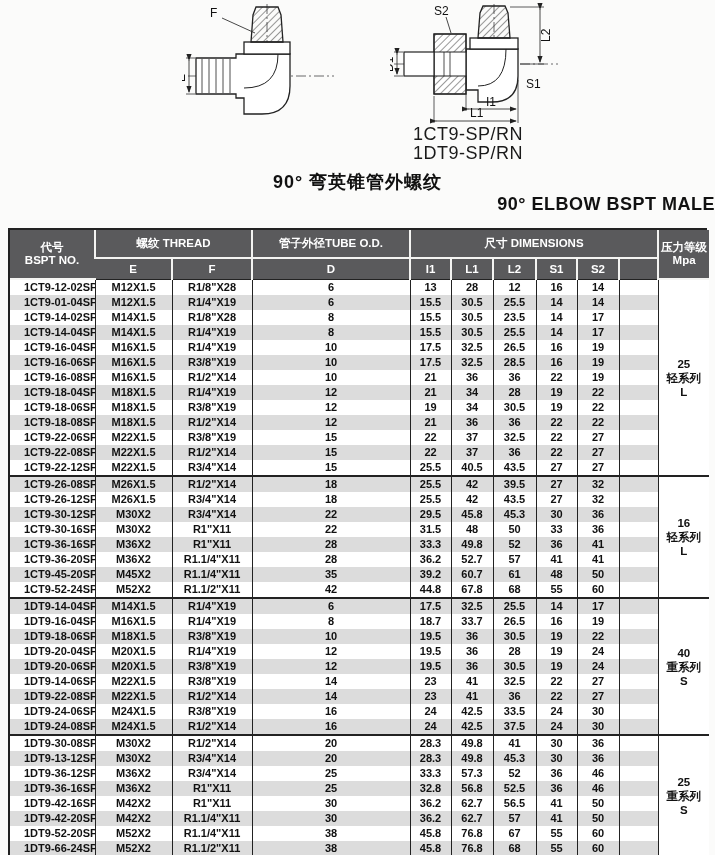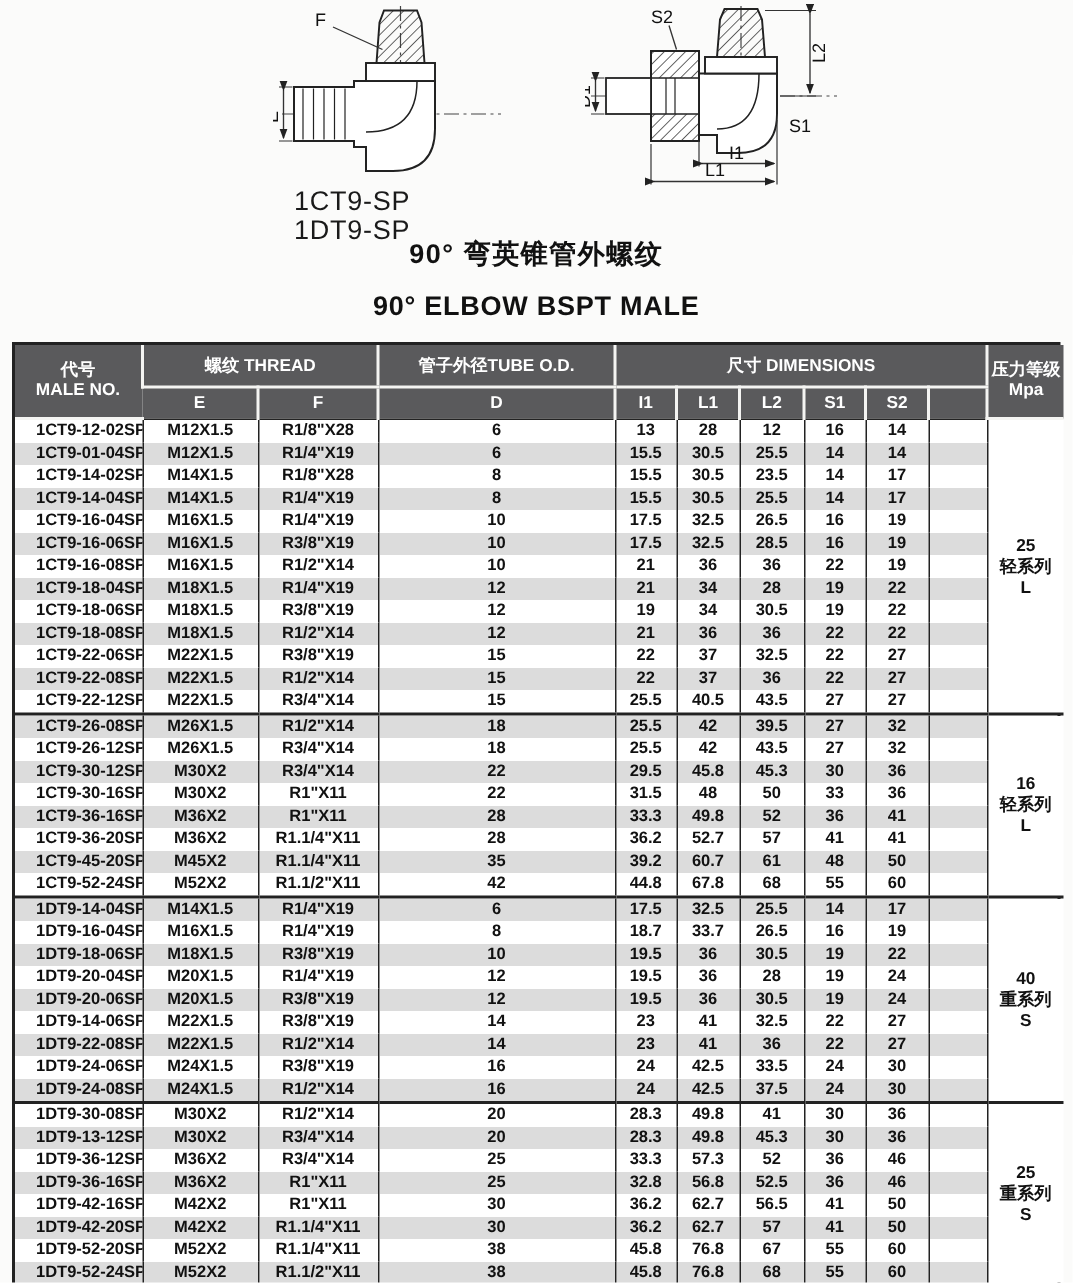--- a/index.html
+++ b/index.html
@@ -20,23 +20,23 @@
   .page{position:absolute;inset:0;width:715px;height:855px}
 
   
   .drawing{position:absolute}
   svg text{font-family:"Liberation Sans",sans-serif;font-size:12px;fill:#111}
   .caption{position:absolute;font-size:18px;line-height:19px;letter-spacing:0.5px;color:#1a1a1a}
   .caption-left{left:196px;top:125px;text-align:left}
   .caption-right{left:413px;top:125px;text-align:left}
 
   
-  .title-cn{position:absolute;left:0;top:157px;width:715px;text-align:center;
+  .title-cn{position:absolute;left:0;top:170px;width:715px;text-align:center;
     font-size:18px;font-weight:bold;letter-spacing:1px}
-  .title-en{position:absolute;left:0;top:194px;width:715px;text-align:center;
+  .title-en{position:absolute;left:0;top:194px;width:715px;text-align:right;
     font-size:18px;font-weight:bold;letter-spacing:0.5px}
 
   
   .tbl-wrap{
     position:absolute;left:8px;top:228px;width:699px;
     border:2px solid var(--line);border-bottom-width:3px;background:#fff;
   }
   table{border-collapse:collapse;table-layout:fixed;width:100%}
   thead th{
     background:var(--header-bg);color:#fff;font-weight:bold;font-size:11.5px;
@@ -96,24 +96,20 @@
     </g>
 
     <line x1="13" y1="56" x2="4" y2="56" stroke="#333" stroke-width="0.8"></line>
     <line x1="13" y1="92" x2="4" y2="92" stroke="#333" stroke-width="0.8"></line>
     <line x1="7" y1="58" x2="7" y2="90" stroke="#333" stroke-width="0.9" marker-start="url(#arrL)" marker-end="url(#arrL)"></line>
     <text transform="rotate(-90 3 80)" x="3" y="80" font-size="12">E</text>
 
     <line x1="40" y1="16" x2="73" y2="31" stroke="#333" stroke-width="0.9"></line>
     <text x="28" y="15" font-size="13">F</text>
   </svg>
-  <div class="caption caption-left">
-    <div>1CT9-SP</div>
-    <div>1DT9-SP</div>
-  </div>
 
   <svg class="drawing" style="left:390px;top:2px" width="185" height="124" viewBox="0 0 185 124">
     <defs>
       <pattern id="hatchR" width="5" height="5" patternUnits="userSpaceOnUse" patternTransform="rotate(45)">
         <line x1="0" y1="0" x2="0" y2="5" stroke="#333" stroke-width="1"></line>
       </pattern>
       <marker id="arrR" markerWidth="8" markerHeight="6" refX="7" refY="3" orient="auto">
         <path d="M0,0 L8,3 L0,6 Z" fill="#222"></path>
       </marker>
     </defs>
@@ -153,20 +149,24 @@
 
     <line x1="76" y1="92" x2="76" y2="109" stroke="#333" stroke-width="0.8"></line>
     <line x1="128" y1="78" x2="128" y2="121" stroke="#333" stroke-width="0.8"></line>
     <text x="96" y="104" font-size="12">I1</text>
     <line x1="78" y1="107" x2="126" y2="107" stroke="#333" stroke-width="0.9" marker-start="url(#arrR)" marker-end="url(#arrR)"></line>
 
     <line x1="44" y1="94" x2="44" y2="121" stroke="#333" stroke-width="0.8"></line>
     <text x="80" y="115" font-size="12">L1</text>
     <line x1="46" y1="119" x2="126" y2="119" stroke="#333" stroke-width="0.9" marker-start="url(#arrR)" marker-end="url(#arrR)"></line>
   </svg>
+  <div class="caption caption-right">
+    <div>1CT9-SP/RN</div>
+    <div>1DT9-SP/RN</div>
+  </div>
 
   <div class="title-cn">90° 弯英锥管外螺纹</div>
   <div class="title-en">90° ELBOW BSPT MALE</div>
 
   <div class="tbl-wrap">
     <table>
       <colgroup>
         <col style="width:85px">
           <col style="width:77px">
           <col style="width:80px">
@@ -176,21 +176,21 @@
         <col style="width:43px">
           <col style="width:41px">
           <col style="width:42px">
         <col style="width:39px">
           <col style="width:51px">
       </colgroup>
       <thead>
         <tr>
           <th rowspan="2" class="span2">
             <div>代号</div>
-            <div>MALE NO.</div>
+            <div>BSPT NO.</div>
           </th>
           <th colspan="2">螺纹  THREAD</th>
           <th>管子外径TUBE O.D.</th>
           <th colspan="6">尺寸 DIMENSIONS</th>
           <th rowspan="2" class="span2">
             <div>压力等级</div>
             <div>Mpa</div>
           </th>
         </tr>
         <tr>
@@ -664,21 +664,21 @@
             <td>R1.1/4"X11</td>
             <td>38</td>
             <td>45.8</td>
             <td>76.8</td>
             <td>67</td>
             <td>55</td>
             <td>60</td>
             <td></td>
           </tr>
           <tr class="even">
-            <td>1DT9-52-24SP</td>
+            <td>1DT9-66-24SP</td>
             <td>M52X2</td>
             <td>R1.1/2"X11</td>
             <td>38</td>
             <td>45.8</td>
             <td>76.8</td>
             <td>68</td>
             <td>55</td>
             <td>60</td>
             <td></td>
           </tr>

